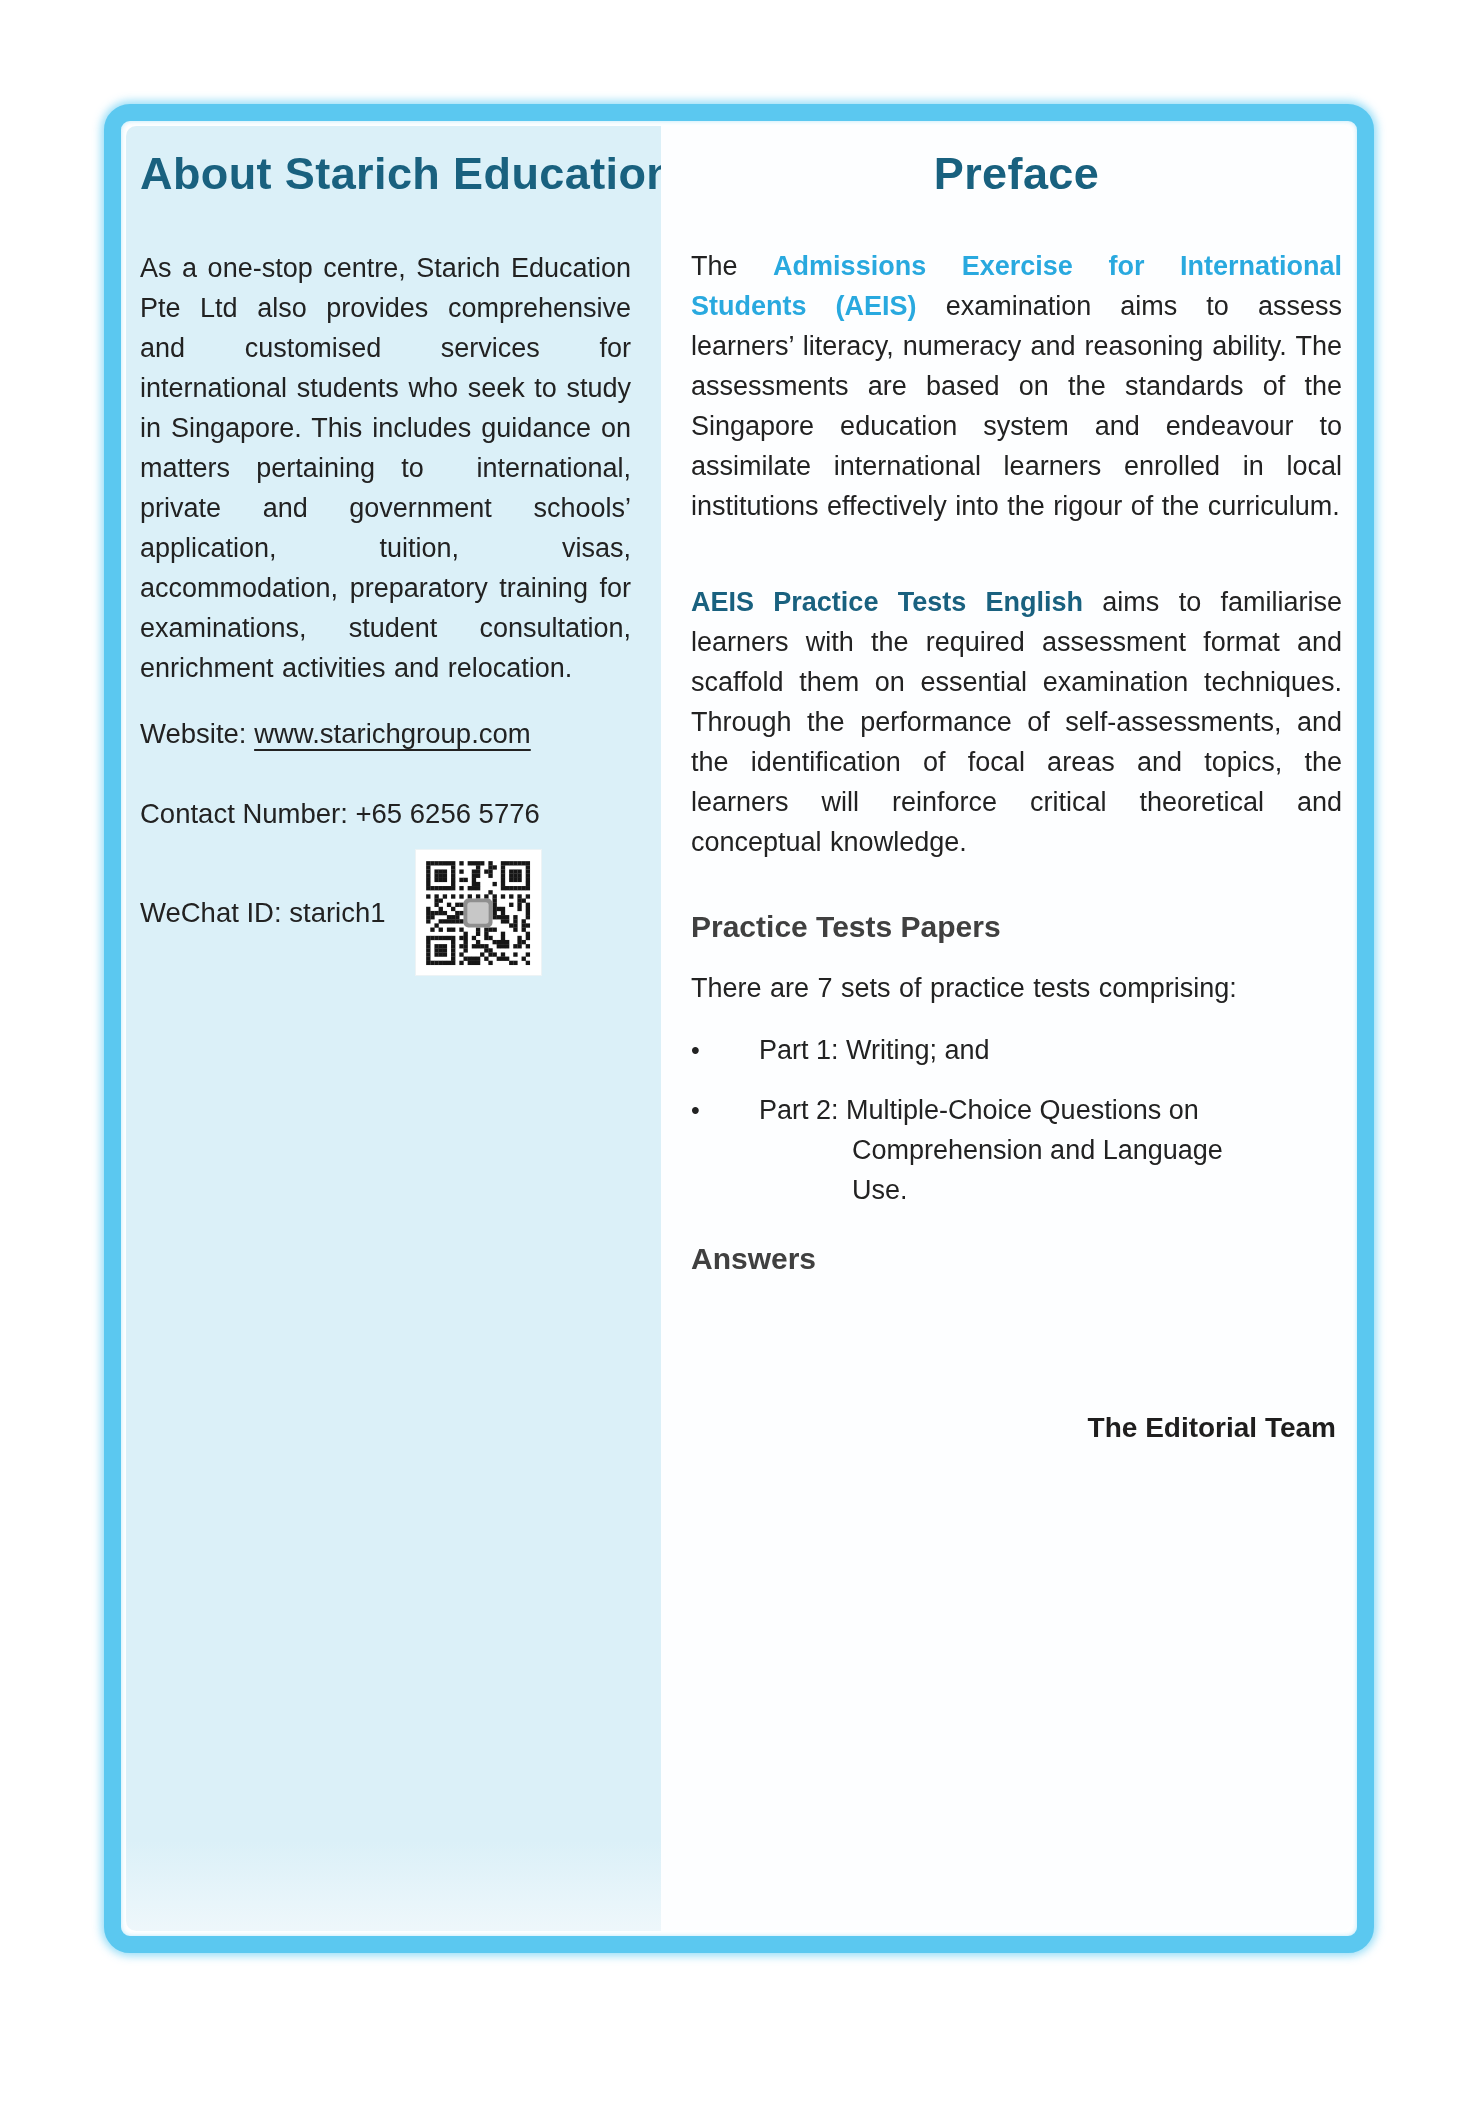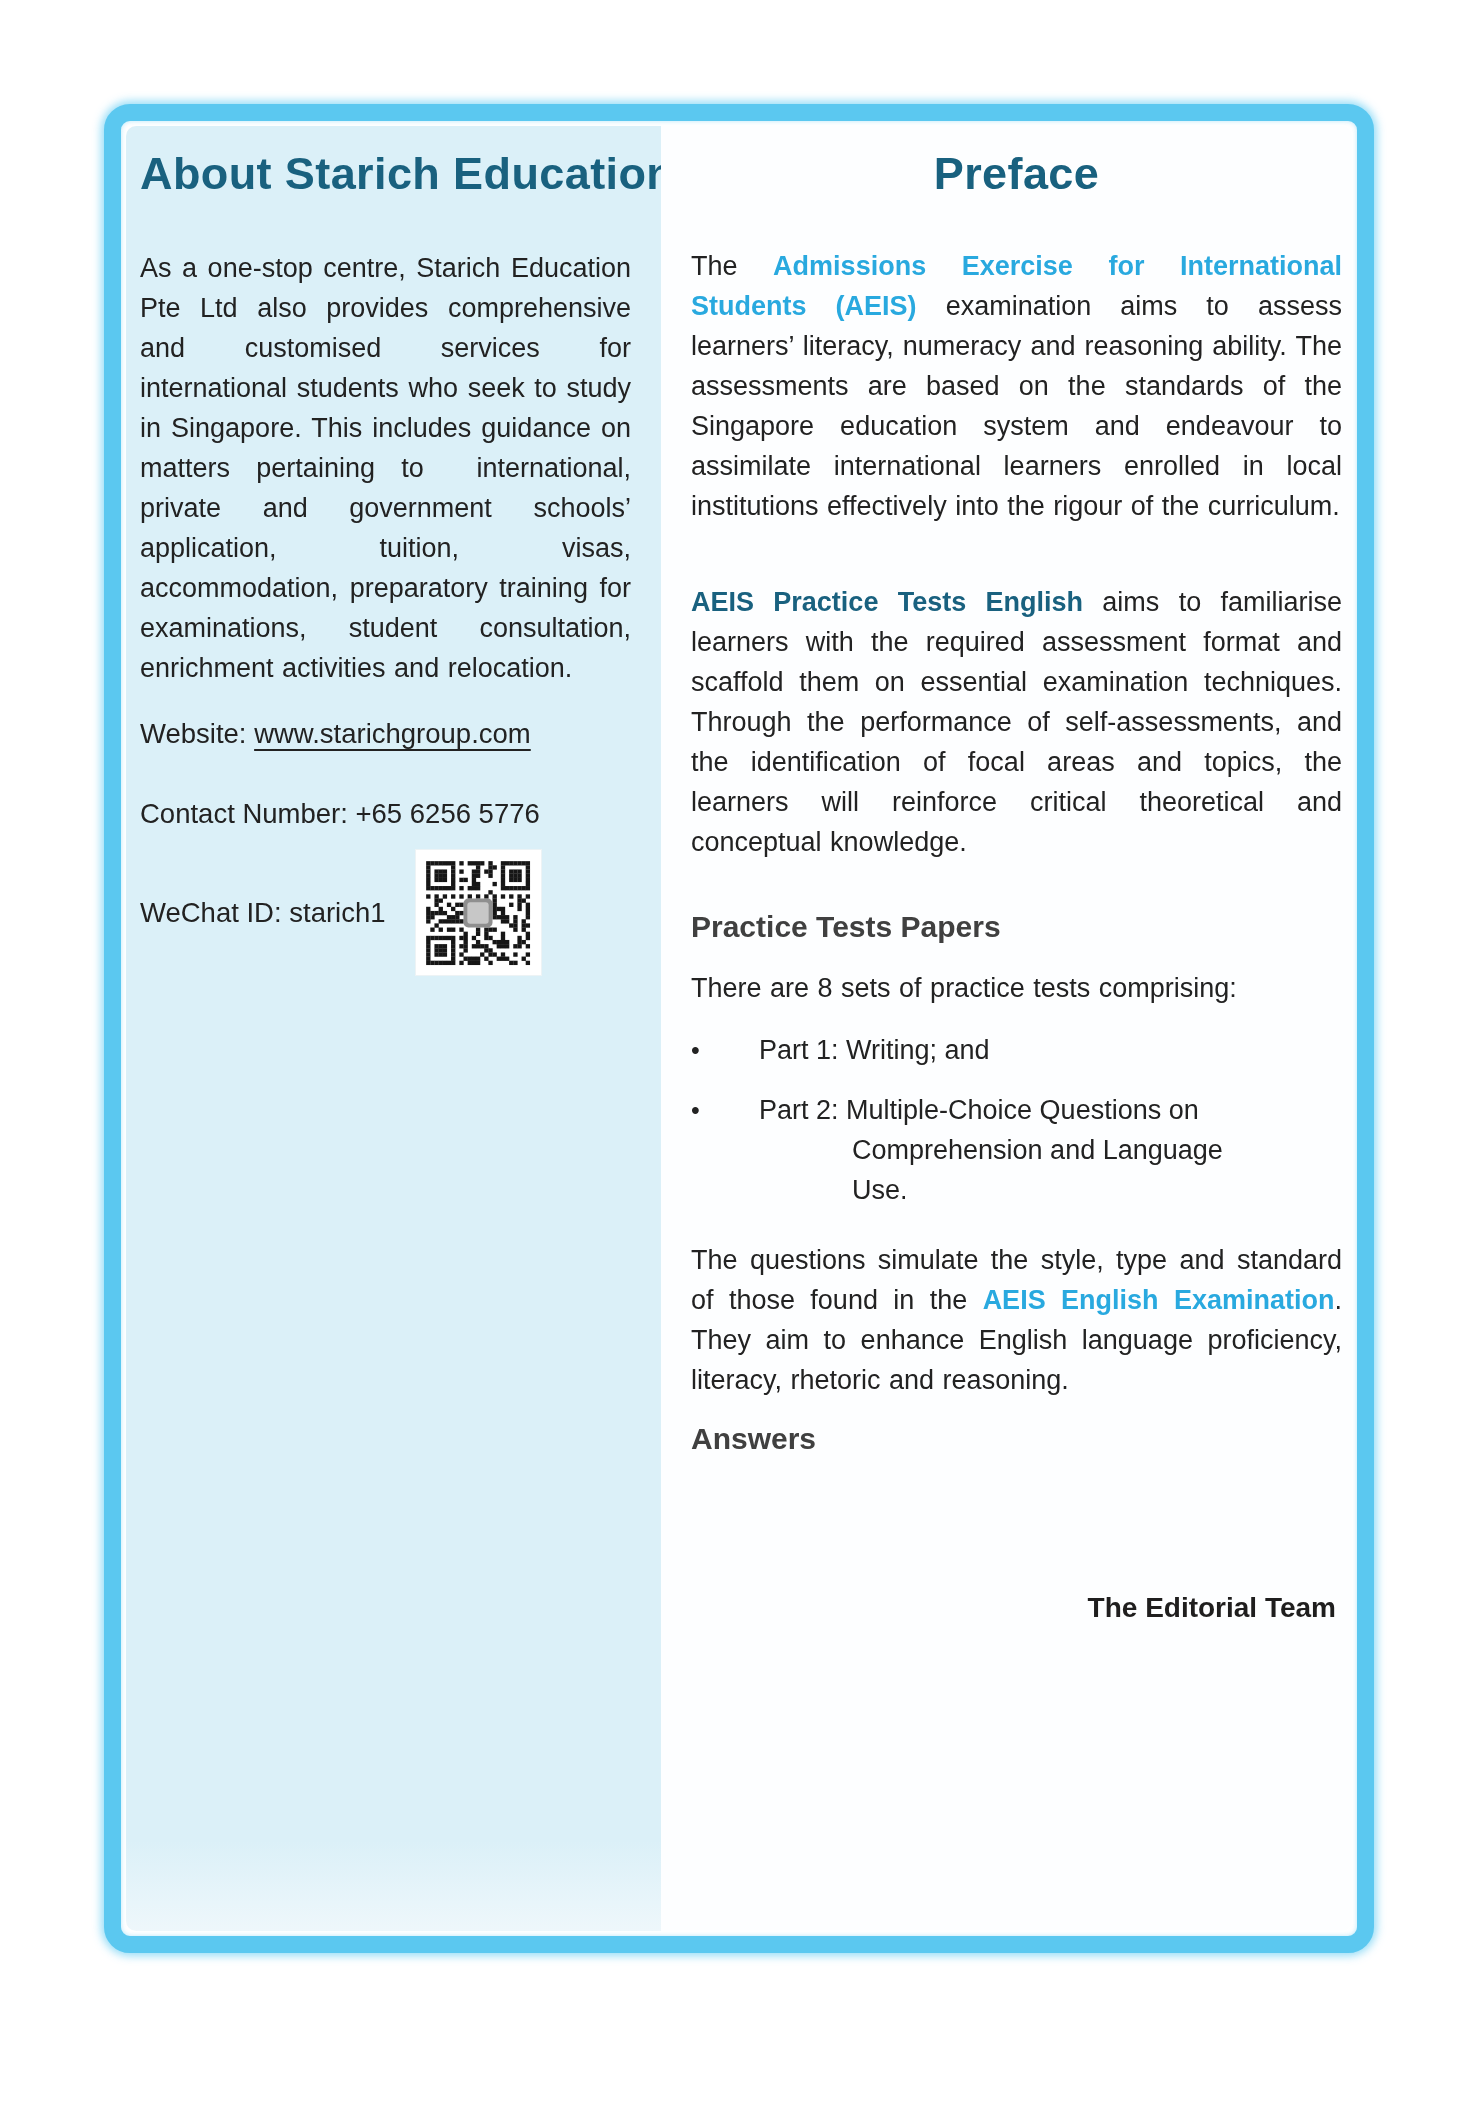--- a/index.html
+++ b/index.html
@@ -367,40 +367,39 @@
 
     <div class="col-right">
       <h1>Preface</h1>
 
       <p class="para mb-p1-right"><span class="seg-plain">The </span><span class="seg-cyan">Admissions Exercise for International Students (AEIS)</span><span class="seg-plain"> examination aims to assess learners’ literacy, numeracy and reasoning ability. The assessments are based on the standards of the Singapore education system and endeavour to assimilate international learners enrolled in local institutions effectively into the rigour of the curriculum.</span></p>
 
       <p class="para mb-p2-right"><span class="seg-teal">AEIS Practice Tests English</span><span class="seg-plain"> aims to familiarise learners with the required assessment format and scaffold them on essential examination techniques. Through the performance of self-assessments, and the identification of focal areas and topics, the learners will reinforce critical theoretical and conceptual knowledge.</span></p>
 
       <h2 class="sub">Practice Tests Papers</h2>
 
-      <p class="para mb-intro">There are 8 sets of practice tests comprising:</p>
+      <p class="para mb-intro">There are 7 sets of practice tests comprising:</p>
 
       <div class="bullets">
           <div class="bullet-item">
             <div class="bullet-first">
               <span class="dot">•</span>
               <span class="bullet-text">Part 1: Writing; and</span>
             </div>
           </div>
           <div class="bullet-item">
             <div class="bullet-first">
               <span class="dot">•</span>
               <span class="bullet-text">Part 2: Multiple-Choice Questions on</span>
             </div>
             <div class="bullet-cont">Comprehension and Language</div>
             <div class="bullet-cont">Use.</div>
           </div>
         </div>
 
-      <p class="para mb-p3-right"><span class="seg-plain">The questions simulate the style, type and standard of those found in the </span><span class="seg-cyan">AEIS English Examination</span><span class="seg-plain">. They aim to enhance English language proficiency, literacy, rhetoric and reasoning.</span></p>
 
       <h2 class="sub sub-answers">Answers</h2>
 
 
       <p class="signoff">The Editorial Team</p>
     </div>
 
   </div>
 </div>
 

